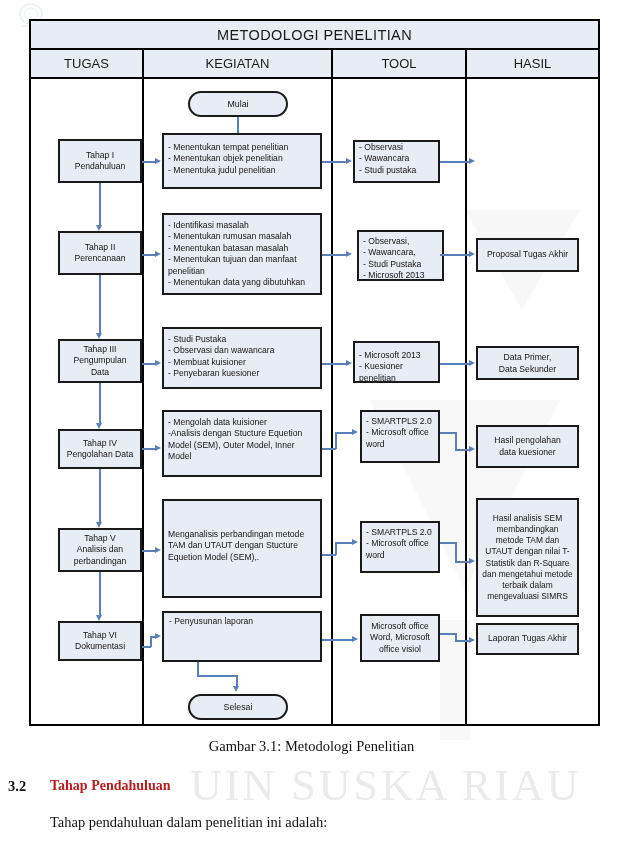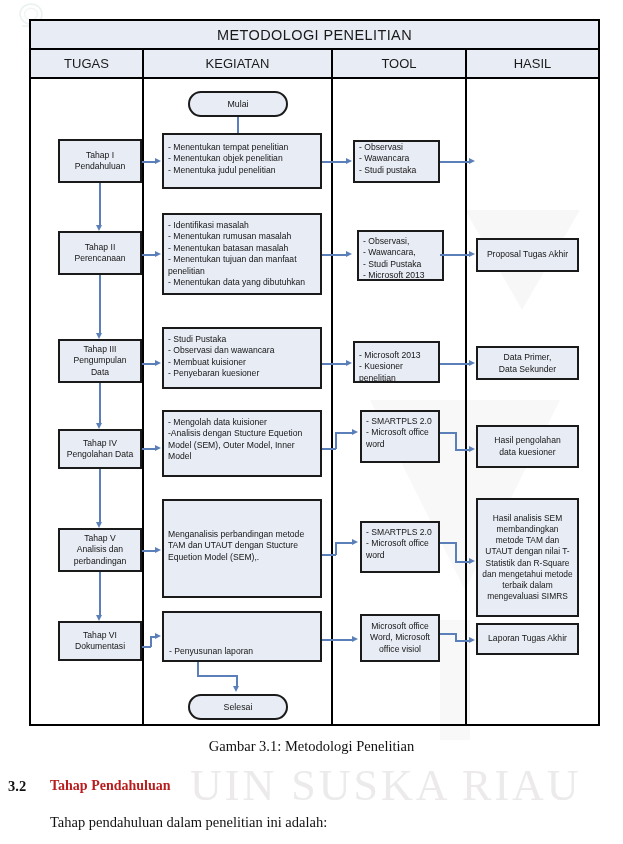--- a/index.html
+++ b/index.html
@@ -94,21 +94,21 @@
     color: #151515;
     padding: 3px 4px;
     overflow: hidden;
   }
   .shape.center {
     display: flex; align-items: center; justify-content: center;
     text-align: center;
   }
   .shape.left { text-align: left; }
   .shape.vcenter-left {
-    display: flex; align-items: flex-end; justify-content: flex-start;
+    display: flex; align-items: flex-start; justify-content: flex-start;
     text-align: left;
   }
   .stadium {
     position: absolute;
     background: #e8ecf5;
     border: 2px solid #1a1a1a;
     border-radius: 999px;
     display: flex; align-items: center; justify-content: center;
     font-size: 8.8px; color: #151515;
   }

